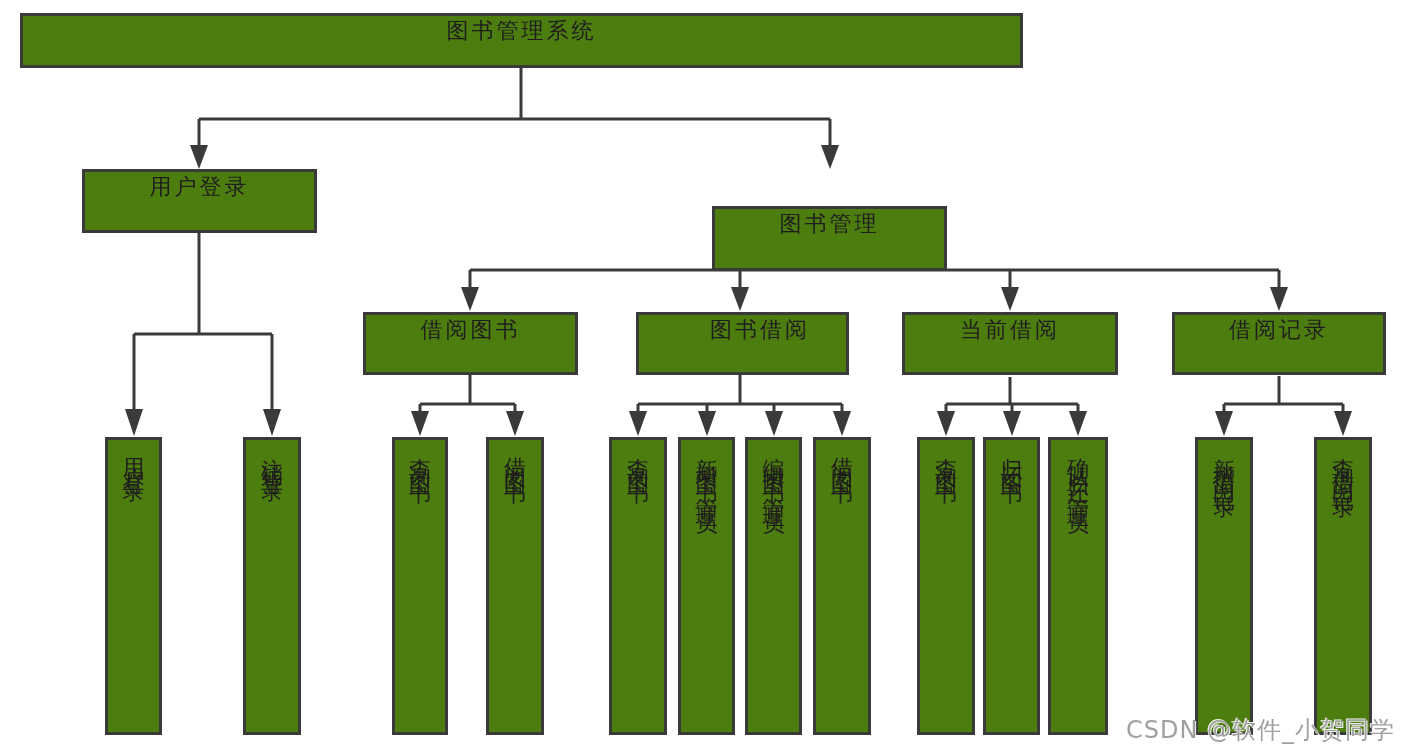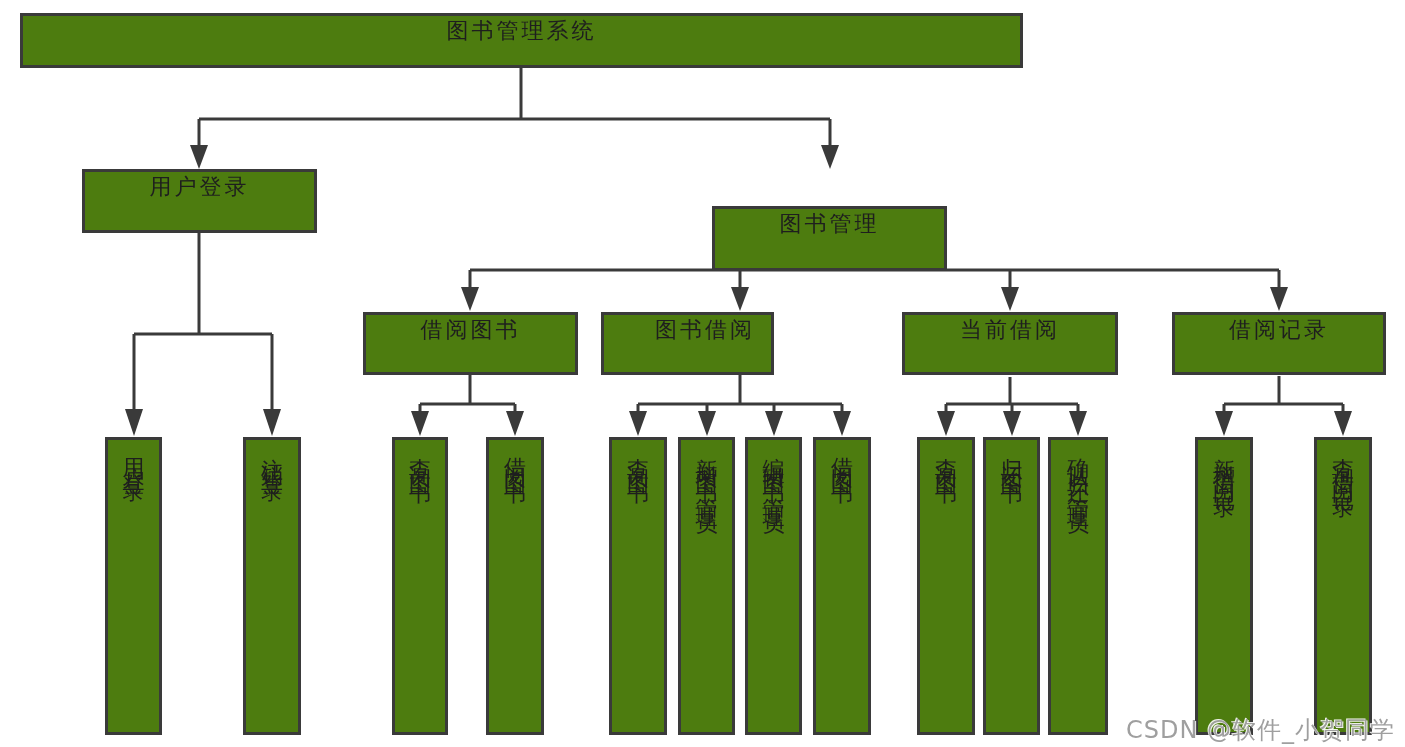--- a/index.html
+++ b/index.html
@@ -34,21 +34,21 @@
     letter-spacing:8px;
     line-height:1;
     white-space:nowrap;
   }
   
   .n-root  { left:20px;  top:13px;  width:1003px; height:55px; }
   .n-l2a   { left:82px;  top:169px; width:235px;  height:64px; }
   .n-l2b   { left:712px; top:169px; width:235px;  height:65px;margin-top:37px; }
   .lvl3    { top:312px; height:63px; }
   .n-l3a   { left:363px;  width:215px; }
-  .n-l3b   { left:601px;  width:173px;padding-left:35px; }
+  .n-l3b   { left:636px;  width:213px;padding-left:35px; }
   .n-l3c   { left:902px;  width:216px; }
   .n-l3d   { left:1172px; width:214px; }
   .leaf    { top:437px; height:298px; }
   .n-a1 { left:105px;  width:57px; }
   .n-a2 { left:243px;  width:58px; }
   .n-b1 { left:392px;  width:56px; }
   .n-b2 { left:486px;  width:58px; }
   .n-c1 { left:609px;  width:58px; }
   .n-c2 { left:678px;  width:57px; }
   .n-c3 { left:745px;  width:57px; }

